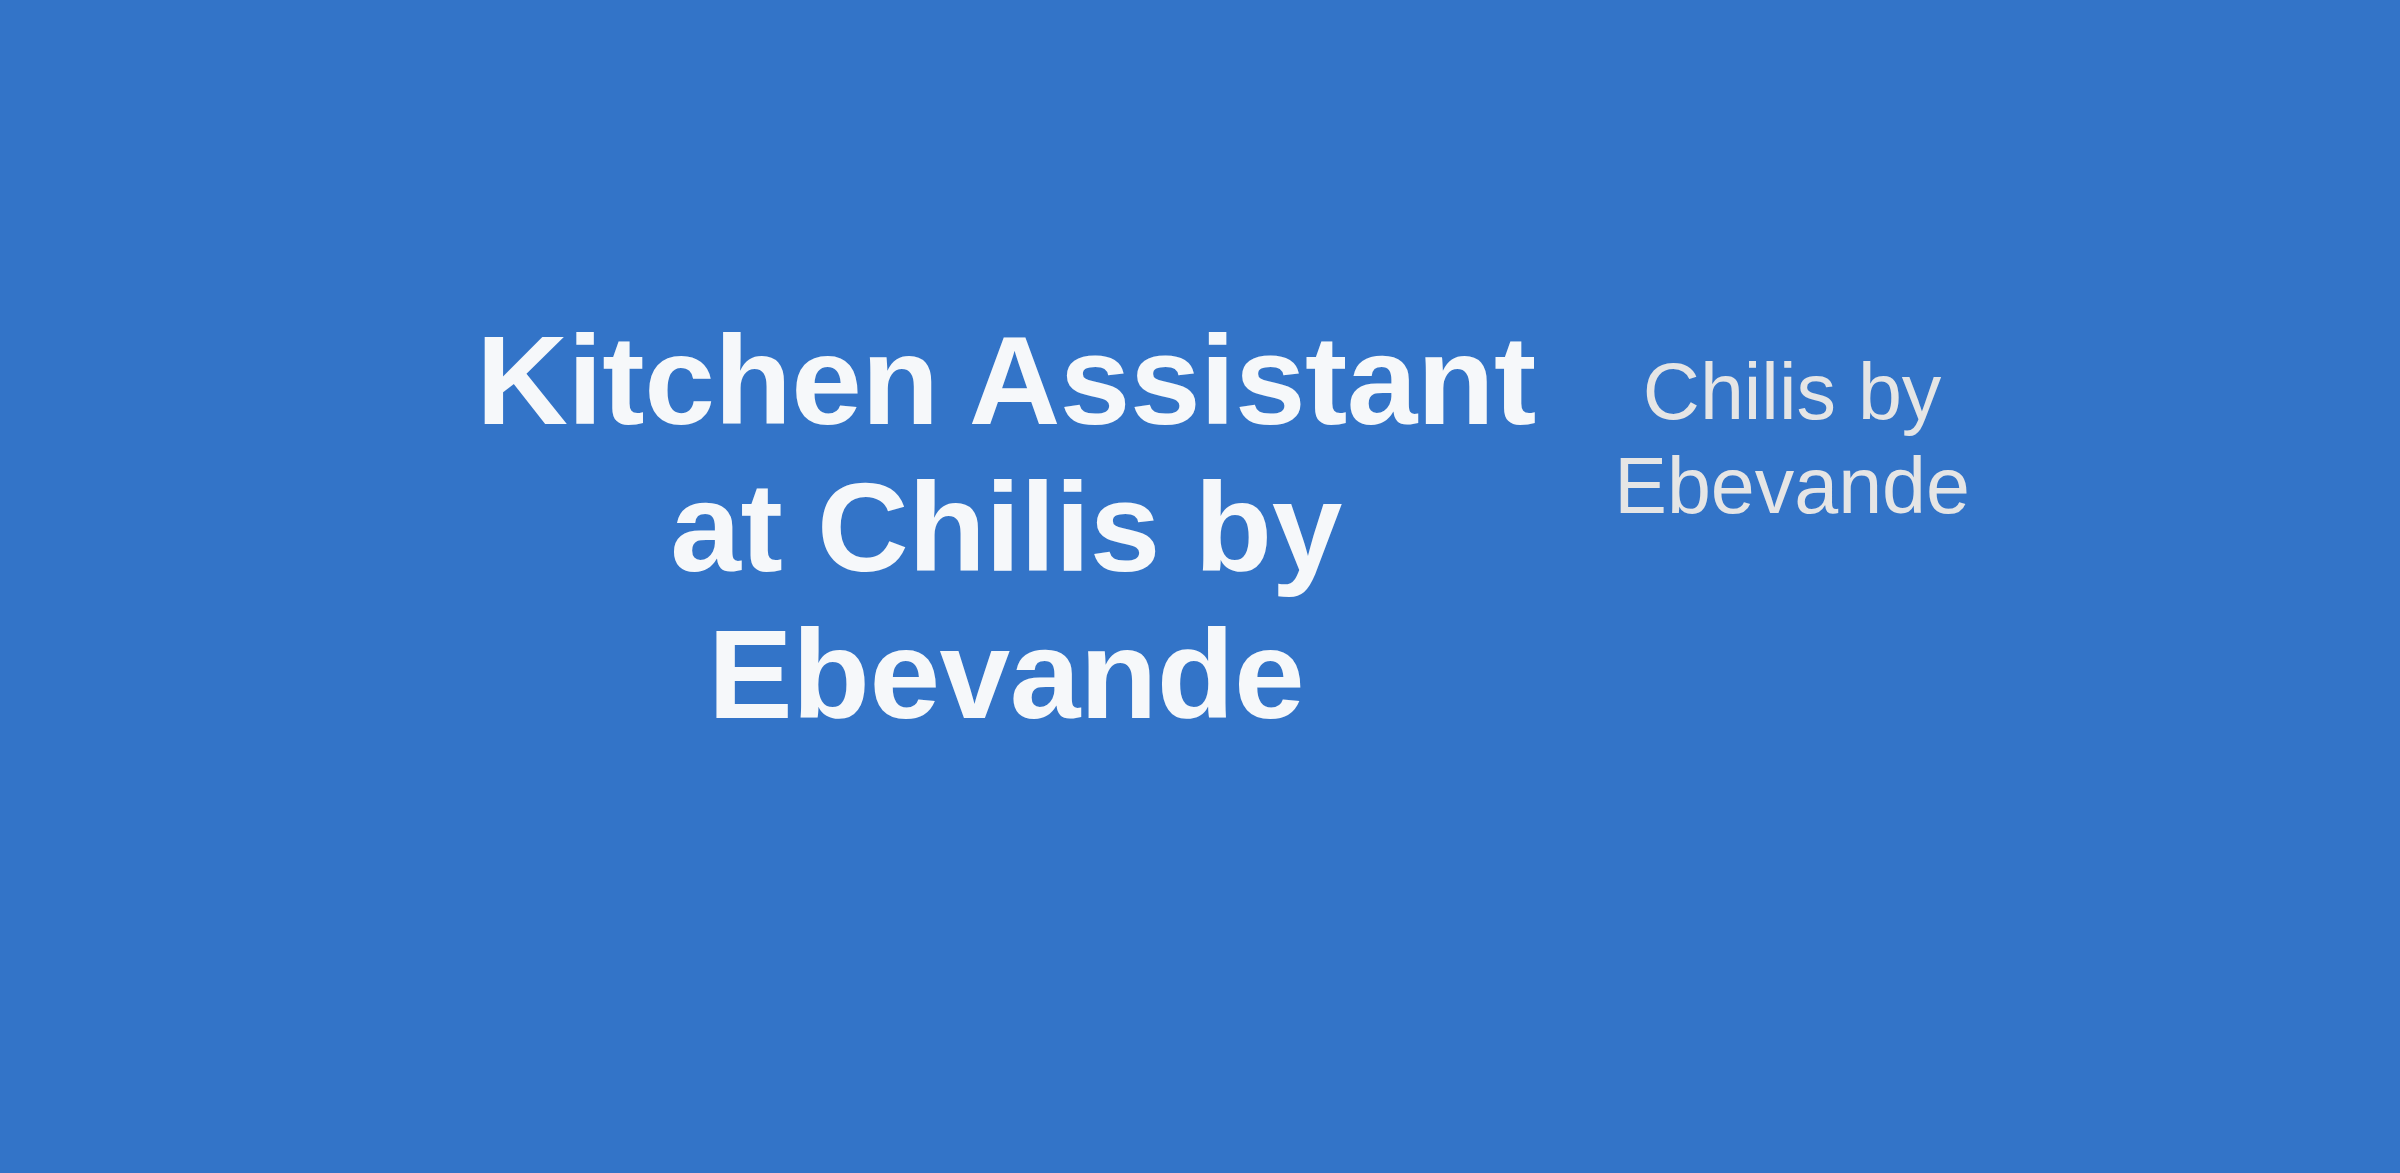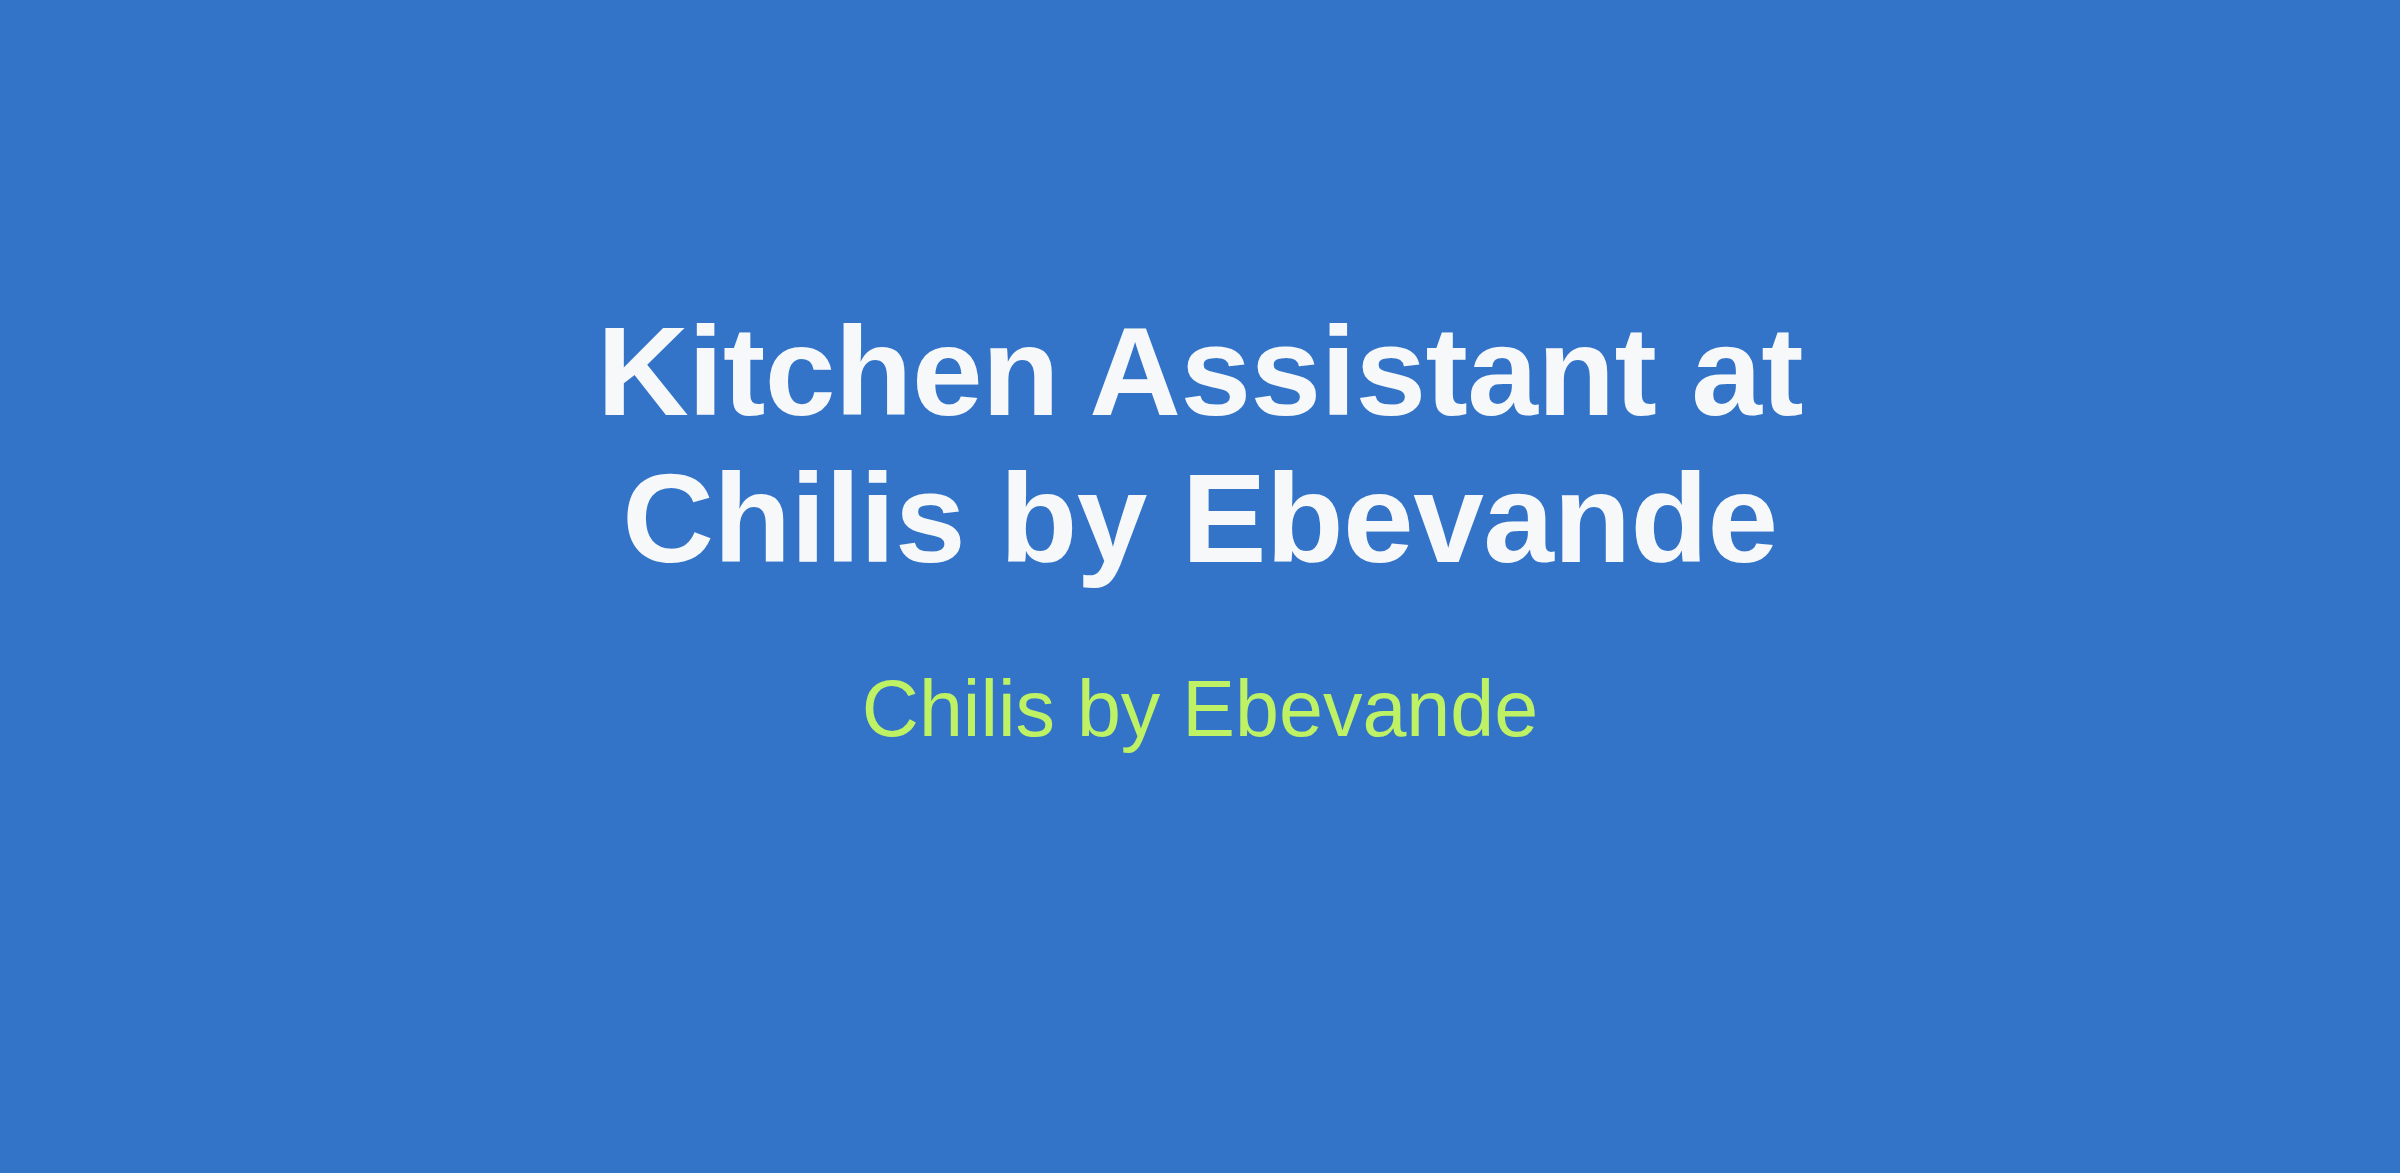--- a/index.html
+++ b/index.html
@@ -26,22 +26,22 @@
     align-items: center;
     justify-content: center;
     padding: 0 210px 118px 210px;
     text-align: center;
   }
 
   .card-inner {
     width: 100%;
     max-width: 1540px;
     display: flex;
-    flex-direction: column;
-    align-items: center;
+    flex-direction: row;
+    align-items: flex-start;
     gap: 32px;
   }
 
   .job-title {
     margin: 0;
     font-family: "Liberation Sans", sans-serif;
     font-size: 127px;
     font-weight: 700;
     line-height: 1.16;
     letter-spacing: -0.5px;
@@ -51,21 +51,21 @@
     word-wrap: break-word;
   }
 
   .job-company {
     margin: 38px 0 0 0;
     font-family: "Liberation Sans", sans-serif;
     font-size: 79px;
     font-weight: 400;
     line-height: 1.2;
     letter-spacing: 0px;
-    color: #bef264;
+    color: #e5e5e5;
     text-align: center;
   }
 </style>
 </head>
 <body>
 
 <div class="job-card">
   <div class="card-inner">
     <h1 class="job-title">Kitchen Assistant at Chilis by Ebevande</h1>
     <div class="job-company">Chilis by Ebevande</div>

